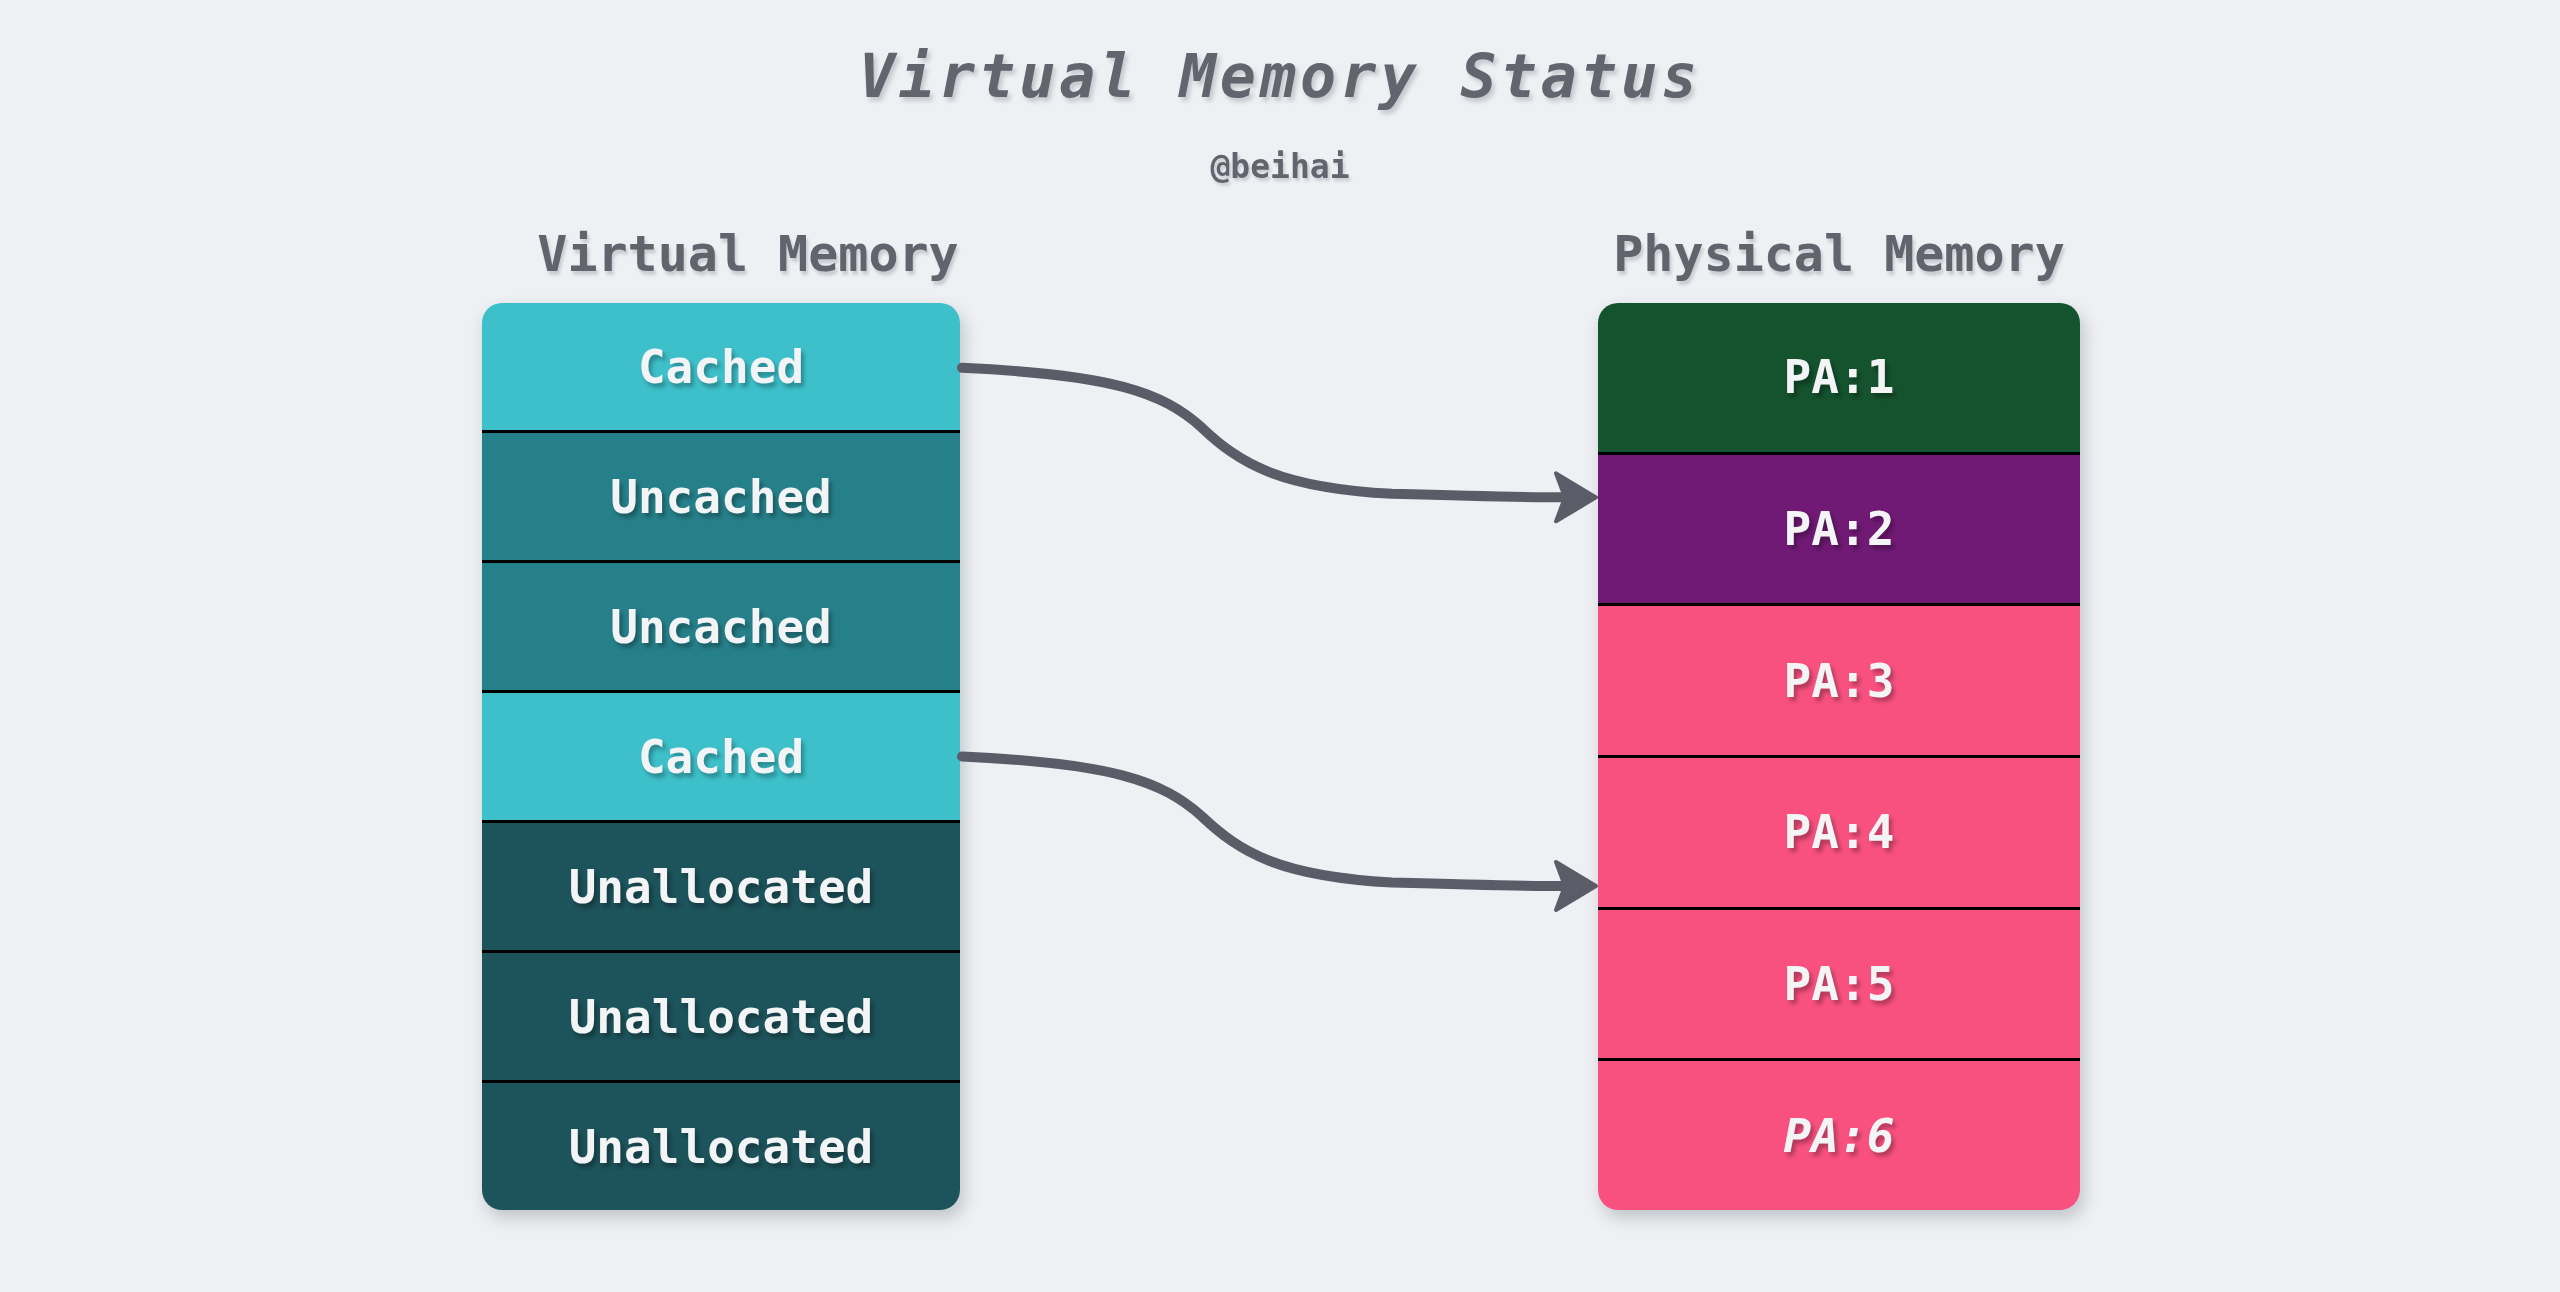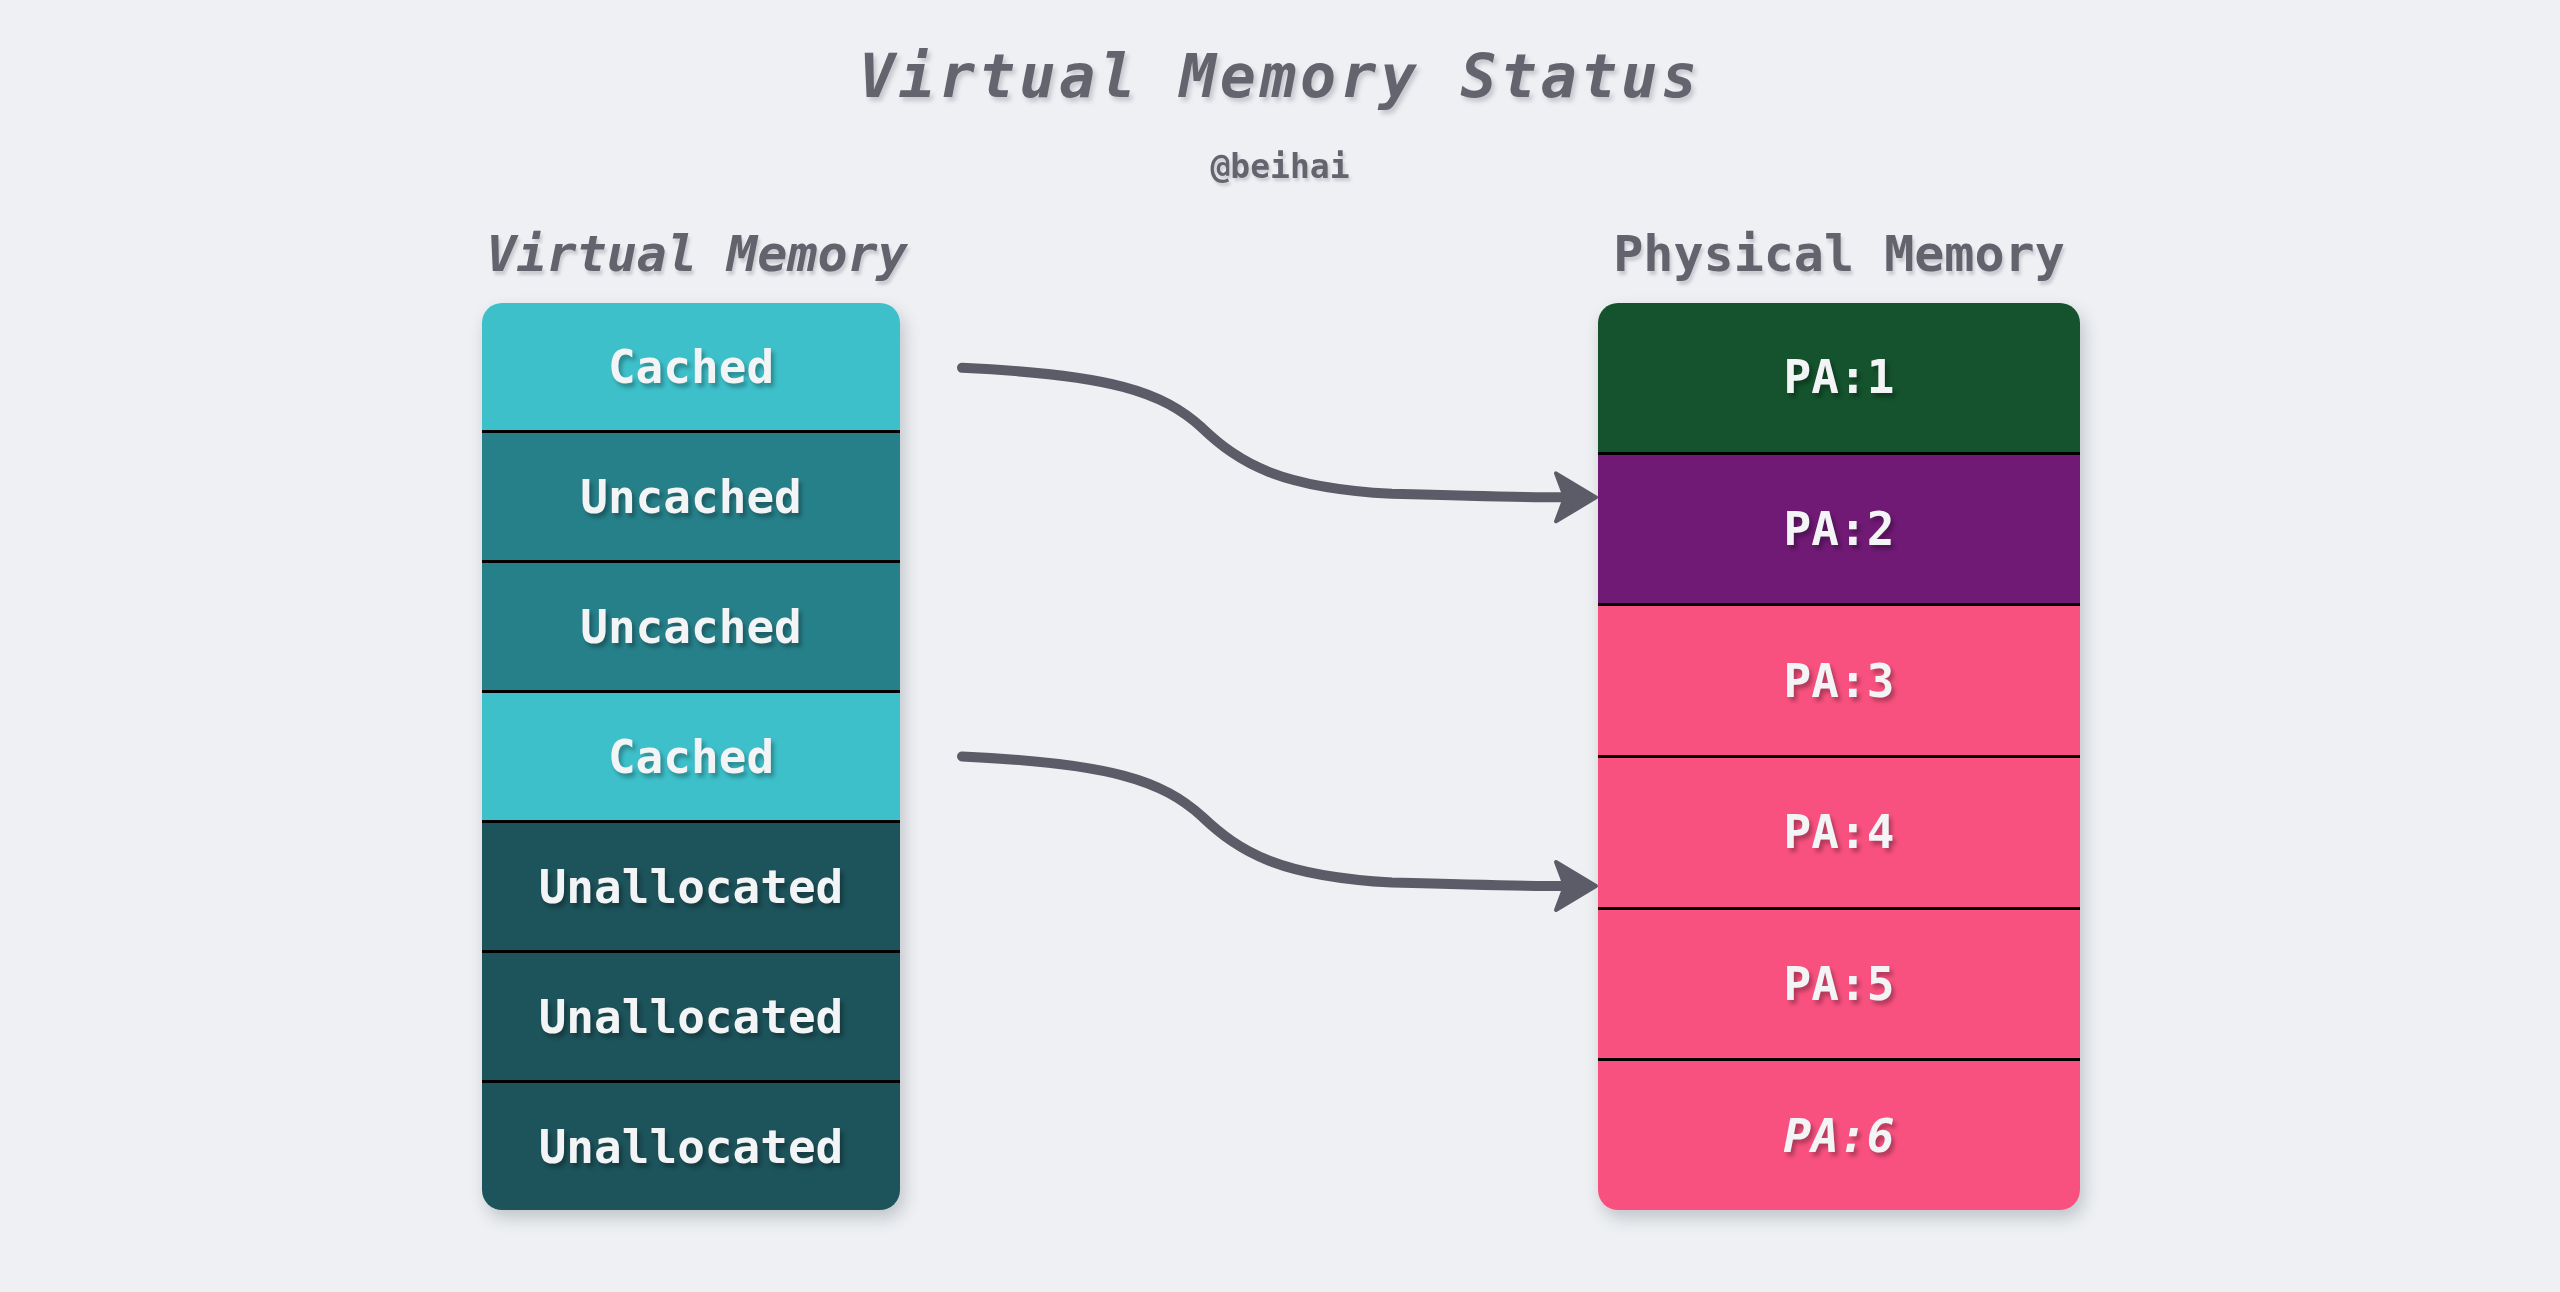--- a/index.html
+++ b/index.html
@@ -54,33 +54,33 @@
     height: 60px;
     display: flex;
     align-items: center;
     justify-content: center;
     font-size: 50px;
     font-weight: bold;
     color: #63636E;
     text-shadow: 2px 4px 3px rgba(100,100,115,0.25);
     white-space: nowrap;
   }
-  #vm-header  { left: 458px;  width: 478px; font-style: italic; }
+  #vm-header  { left: 509px;  width: 478px; }
   #pm-header  { left: 1598px; width: 482px; }
   .mem-column {
     position: absolute;
     top: 303px;
     height: 907px;
     border-radius: 20px;
     overflow: hidden;
     display: flex;
     flex-direction: column;
     box-shadow: 4px 8px 16px rgba(60,70,80,0.25);
   }
-  #vm-column { left: 482px;  width: 418px; }
+  #vm-column { left: 482px;  width: 478px; }
   #pm-column { left: 1598px; width: 482px; }
   .mem-block {
     flex: 1 1 0;
     display: flex;
     align-items: center;
     justify-content: center;
     font-size: 46px;
     font-weight: bold;
     color: #F2F4F5;
     text-shadow: 3px 4px 4px rgba(0,0,0,0.30);

